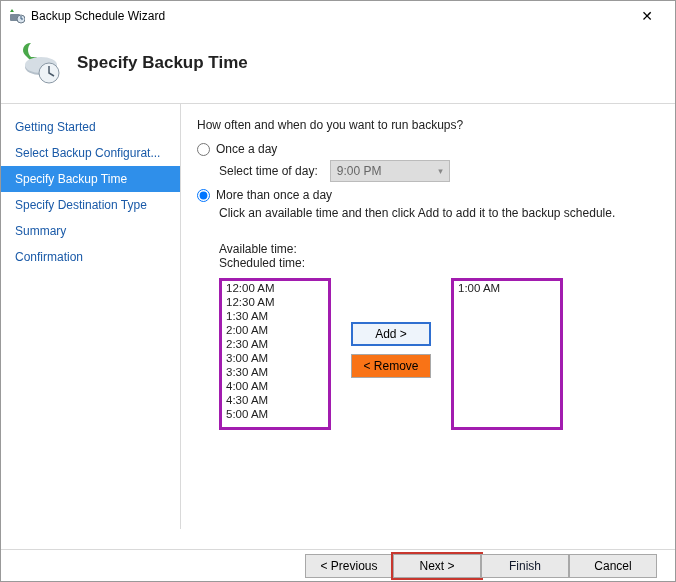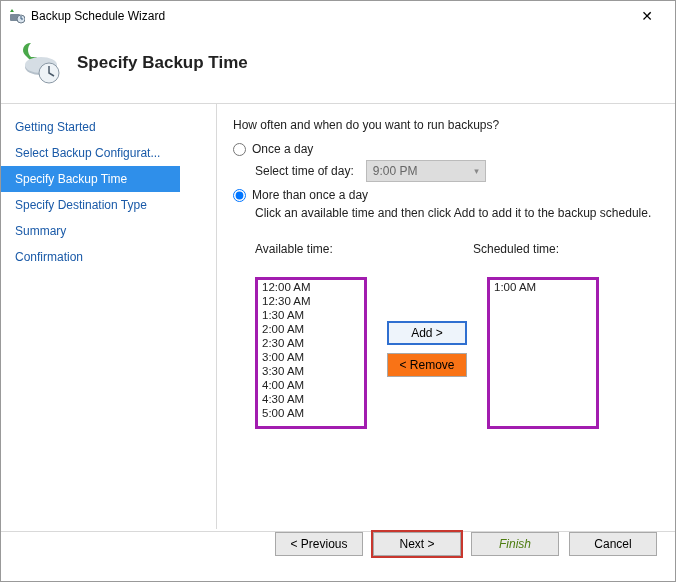--- a/index.html
+++ b/index.html
@@ -7,49 +7,49 @@
 
 .titlebar { height: 30px; display: flex; align-items: center; padding: 0 8px; font-size: 12px; }
 .titlebar .icon { width: 16px; height: 16px; margin-right: 6px; }
 .titlebar .title { flex: 1; }
 .titlebar .close { width: 40px; text-align: center; font-size: 14px; cursor: default; }
 
 .header { display: flex; align-items: center; padding: 10px 18px 18px 18px; border-bottom: 1px solid #d9d9d9; }
 .header-icon { width: 44px; height: 44px; margin-right: 14px; }
 .header-title { font-size: 17px; font-weight: 600; color: #222; }
 
-.body { display: flex; height: 425px; gap: 36px; }
+.body { display: flex; height: 425px; }
 
 .sidebar { width: 179px; padding-top: 10px; }
 .sidebar-item { font-size: 12px; color: #1a5aa8; padding: 6px 14px; white-space: nowrap; overflow: hidden; text-overflow: ellipsis; cursor: default; }
 .sidebar-item.selected { background: #2f8fea; color: #fff; }
 
 .content { flex: 1; padding: 14px 16px 10px 16px; border-left: 1px solid #d9d9d9; font-size: 12px; color: #222; }
 .question { margin-bottom: 10px; }
 .radio-row { display: flex; align-items: center; margin-bottom: 4px; }
 .radio-row input { margin-right: 6px; }
 .sub { margin-left: 22px; margin-bottom: 6px; display: flex; align-items: center; }
 .sub-desc { margin-left: 22px; margin-bottom: 22px; }
 .time-select { margin-left: 12px; width: 120px; height: 22px; background: #ddd; border: 1px solid #bbb; color: #666; padding: 0 6px; font-size: 12px; display: flex; align-items: center; justify-content: space-between; }
 .time-select .chev { font-size: 9px; color: #888; }
 
-.list-labels { margin-left: 22px; display: flex; margin-bottom: 21px; }
+.list-labels { margin-left: 22px; display: flex; margin-bottom: 8px; flex-direction: column; }
 .list-labels div:first-child { width: 218px; }
 
 .list-row { margin-left: 22px; display: flex; align-items: flex-start; }
 .listbox { width: 112px; height: 152px; border: 3px solid #a21caf; font-size: 11.5px; overflow-y: scroll; background: #fff; }
 .listbox div { padding: 1px 4px; }
 .list-buttons { margin: 44px 20px 0 20px; display: flex; flex-direction: column; gap: 8px; width: 80px; }
 .list-buttons button { height: 24px; font-size: 12px; background: #f97316; border: 1px solid #a8a8a8; cursor: default; }
 .list-buttons button.add { border: 2px solid #2f6fd0; background: #eef4fb; }
 
-.footer { position: absolute; bottom: 0; left: 0; right: 0; height: 50px; border-top: 1px solid #d9d9d9; display: flex; justify-content: flex-end; align-items: flex-start; gap: 10px; padding-right: 18px; }
+.footer { position: absolute; bottom: 0; left: 0; right: 0; height: 32px; border-top: 1px solid #d9d9d9; display: flex; justify-content: flex-end; align-items: center; padding-right: 18px; }
 .footer button { width: 88px; height: 24px; font-size: 12px; border: 1px solid #a8a8a8; background: #e9e9e9; cursor: default; }
 .footer button.next { outline: 2px solid #c8372e; outline-offset: 0; }
-.footer button[disabled] { color: #4d7c0f; font-style: italic; }
+.footer button[disabled] { color: #0f172a; }
 
 
 svg { display: block; }
 </style>
 </head>
 <body>
 
 <div class="titlebar">
   <span class="icon">
     <svg viewBox="0 0 16 16">

